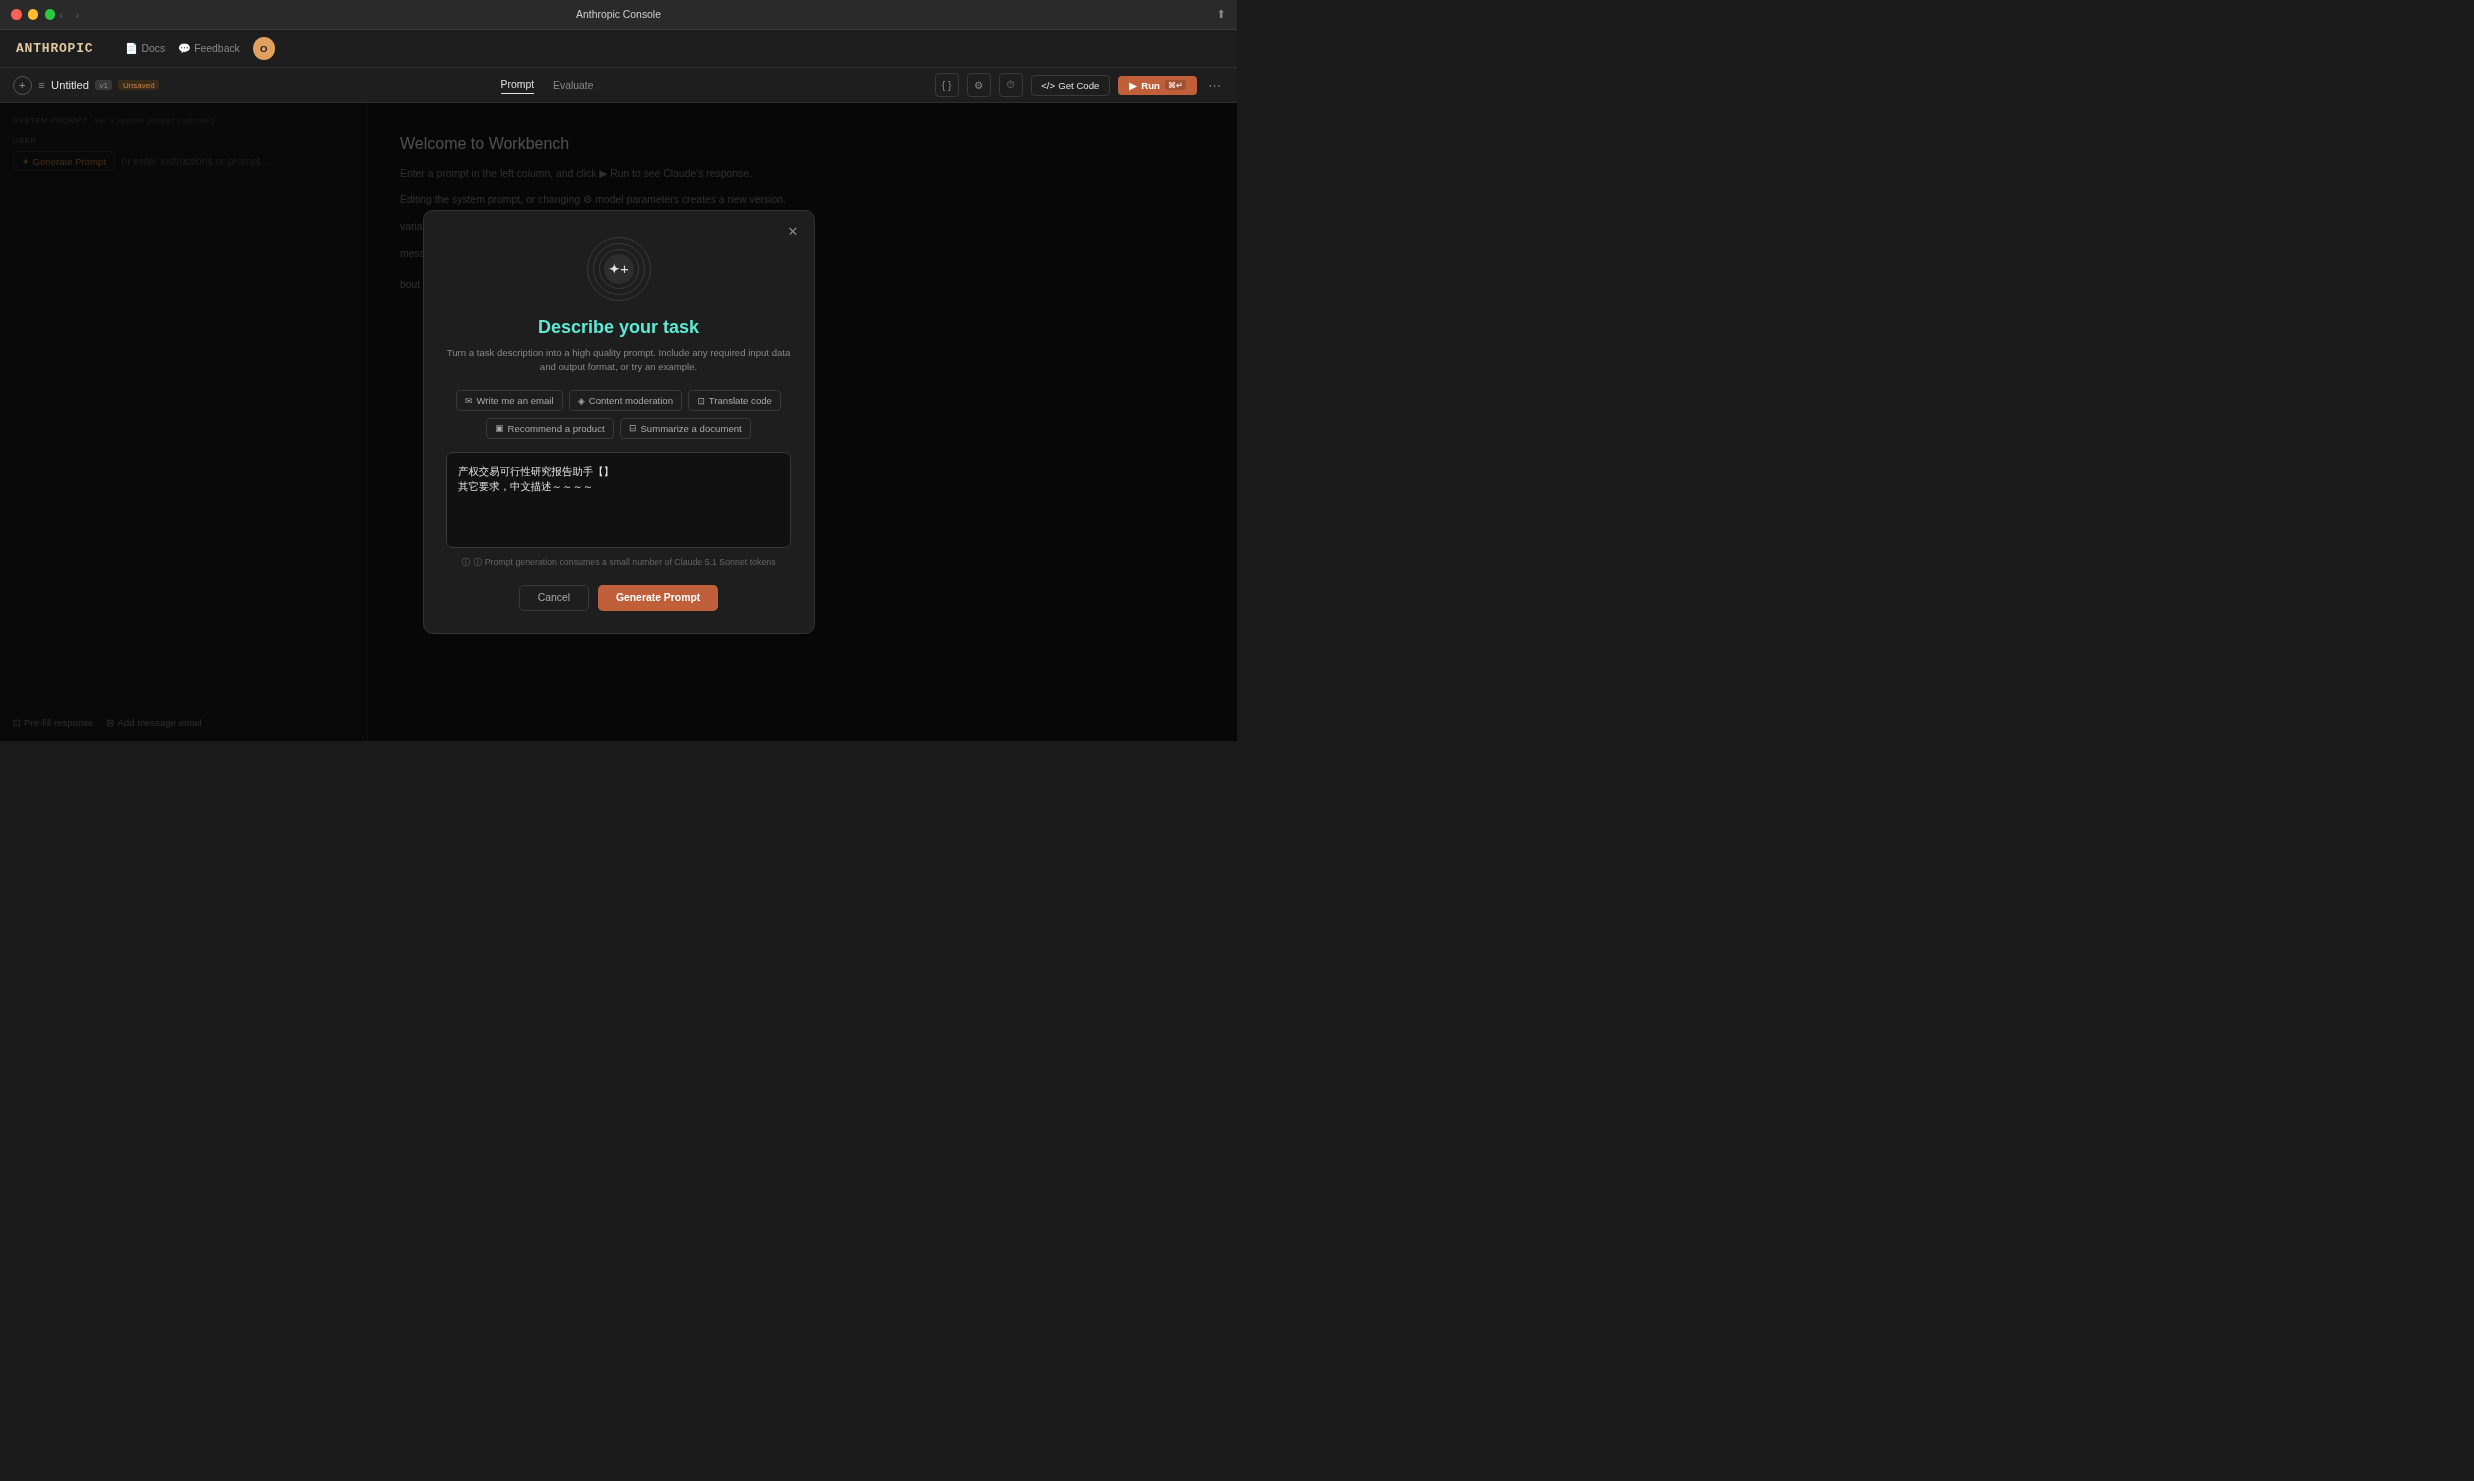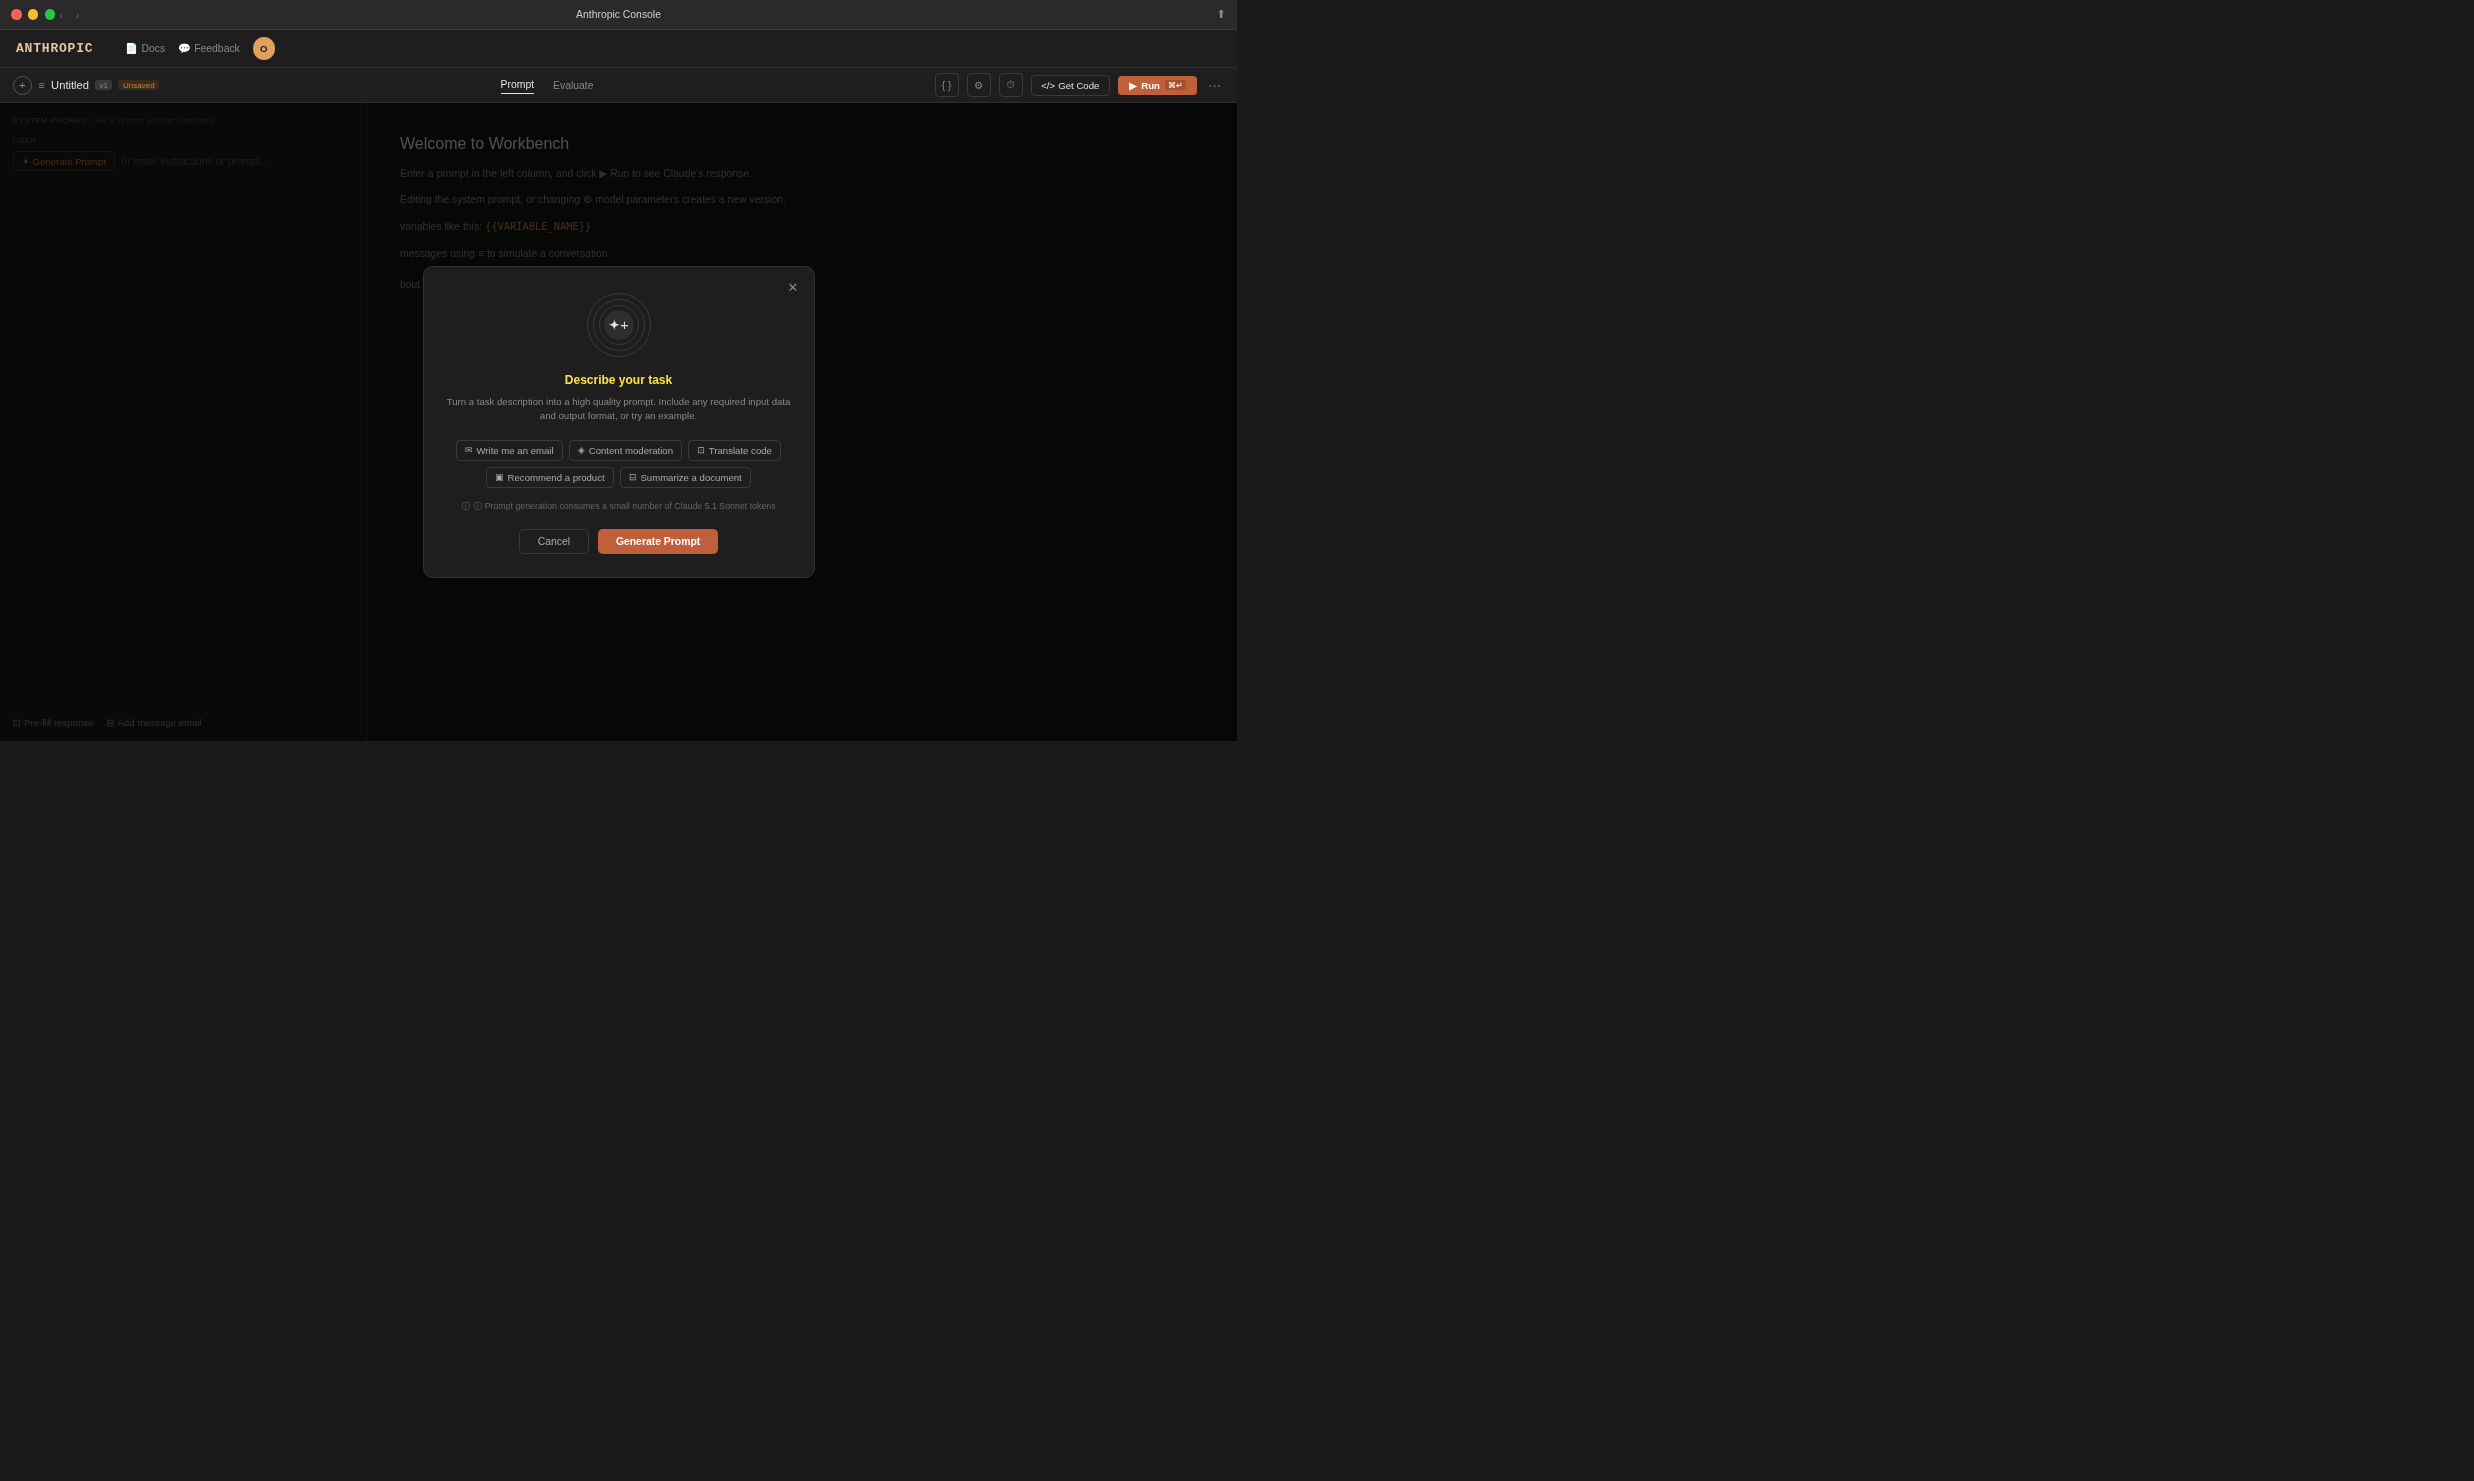--- a/index.html
+++ b/index.html
@@ -464,23 +464,23 @@
     .ring-4 { width: 30px; height: 30px; background: #2e2e2e; border: none; }
 
     .modal-wand-icon {
       font-size: 14.4px;
       color: #e0e0e0;
       position: relative;
       z-index: 2;
     }
 
     .modal-title {
-      font-size: 12px;
+      font-size: 18px;
       font-weight: 600;
-      color: #fde047;
+      color: #5eead4;
       text-align: center;
       margin-bottom: 8px;
     }
 
     .modal-subtitle {
       font-size: 9.6px;
       color: #888;
       text-align: center;
       line-height: 1.5;
       margin-bottom: 16px;
@@ -703,20 +703,22 @@
         <button class="modal-example-chip">
           <span class="chip-icon">▣</span>
           <span>Recommend a product</span>
         </button>
         <button class="modal-example-chip">
           <span class="chip-icon">⊟</span>
           <span>Summarize a document</span>
         </button>
       </div>
 
+      <textarea class="modal-textarea" style="">产权交易可行性研究报告助手【】
+其它要求，中文描述～～～～</textarea>
 
       <div class="modal-info">
         <span>ⓘ</span>
         <span>ⓘ Prompt generation consumes a small number of Claude 5.1 Sonnet tokens</span>
       </div>
 
       <div class="modal-actions">
         <button class="cancel-btn">Cancel</button>
         <button class="generate-btn">Generate Prompt</button>
       </div>

